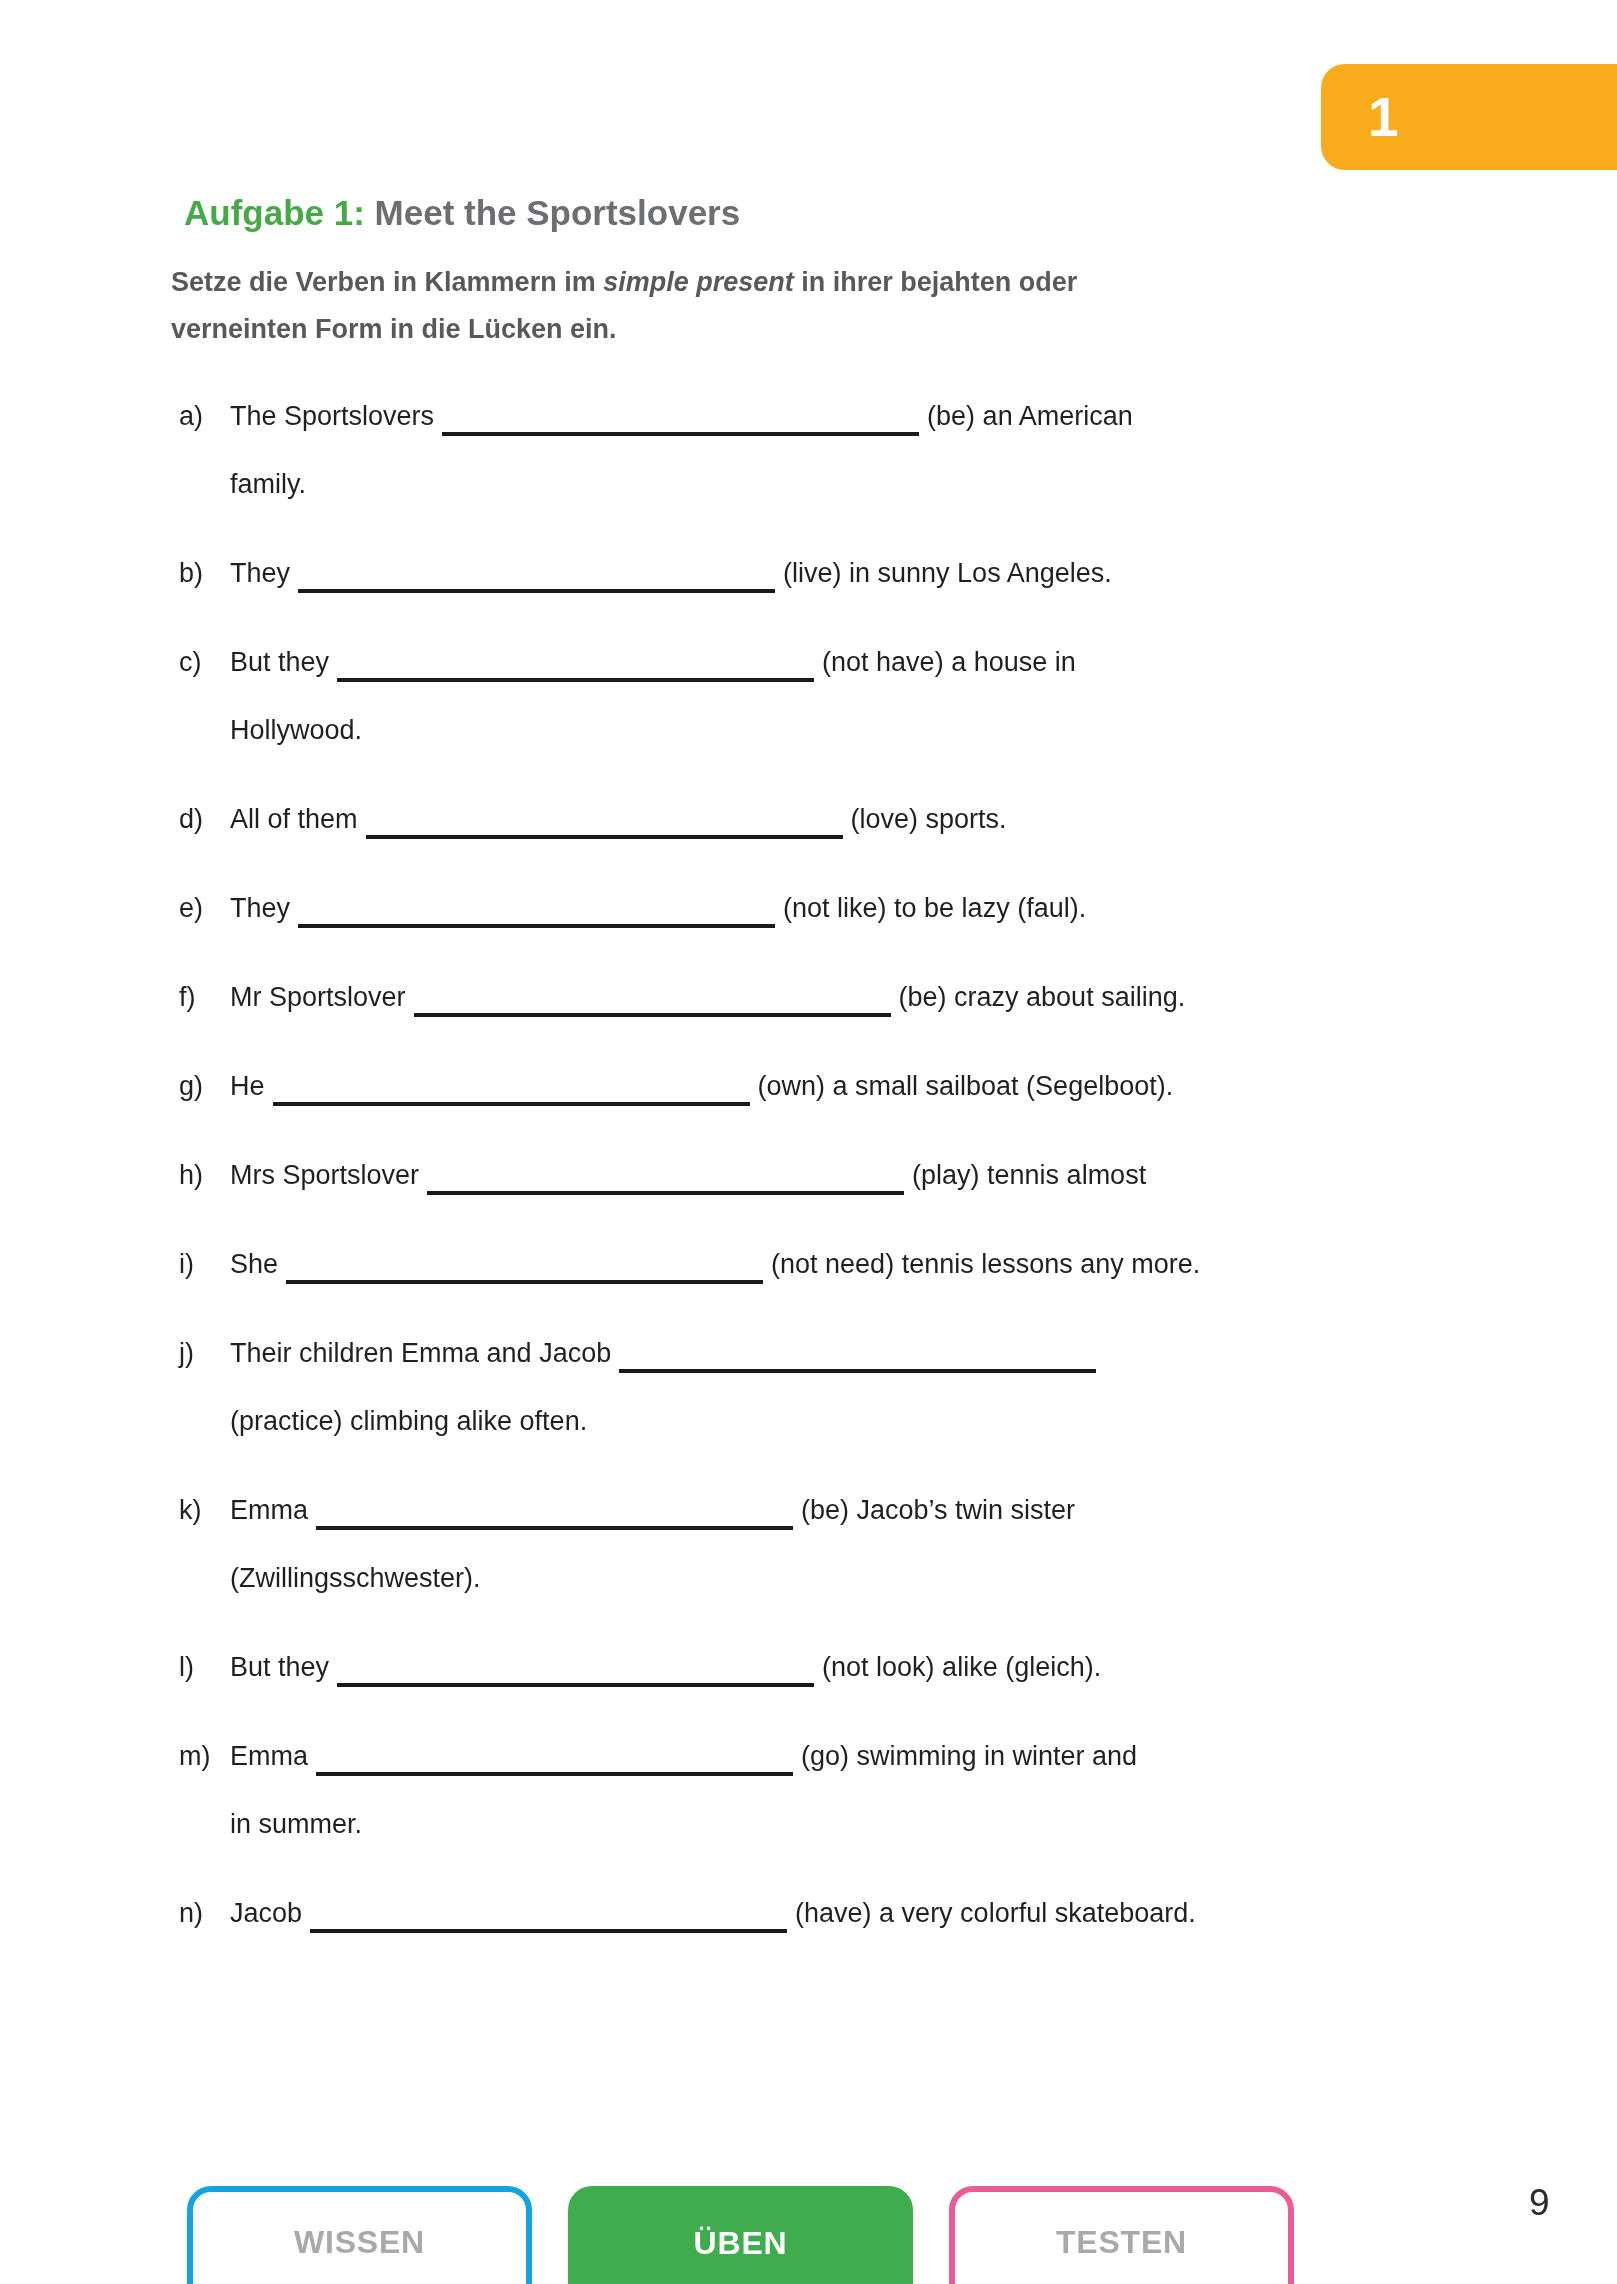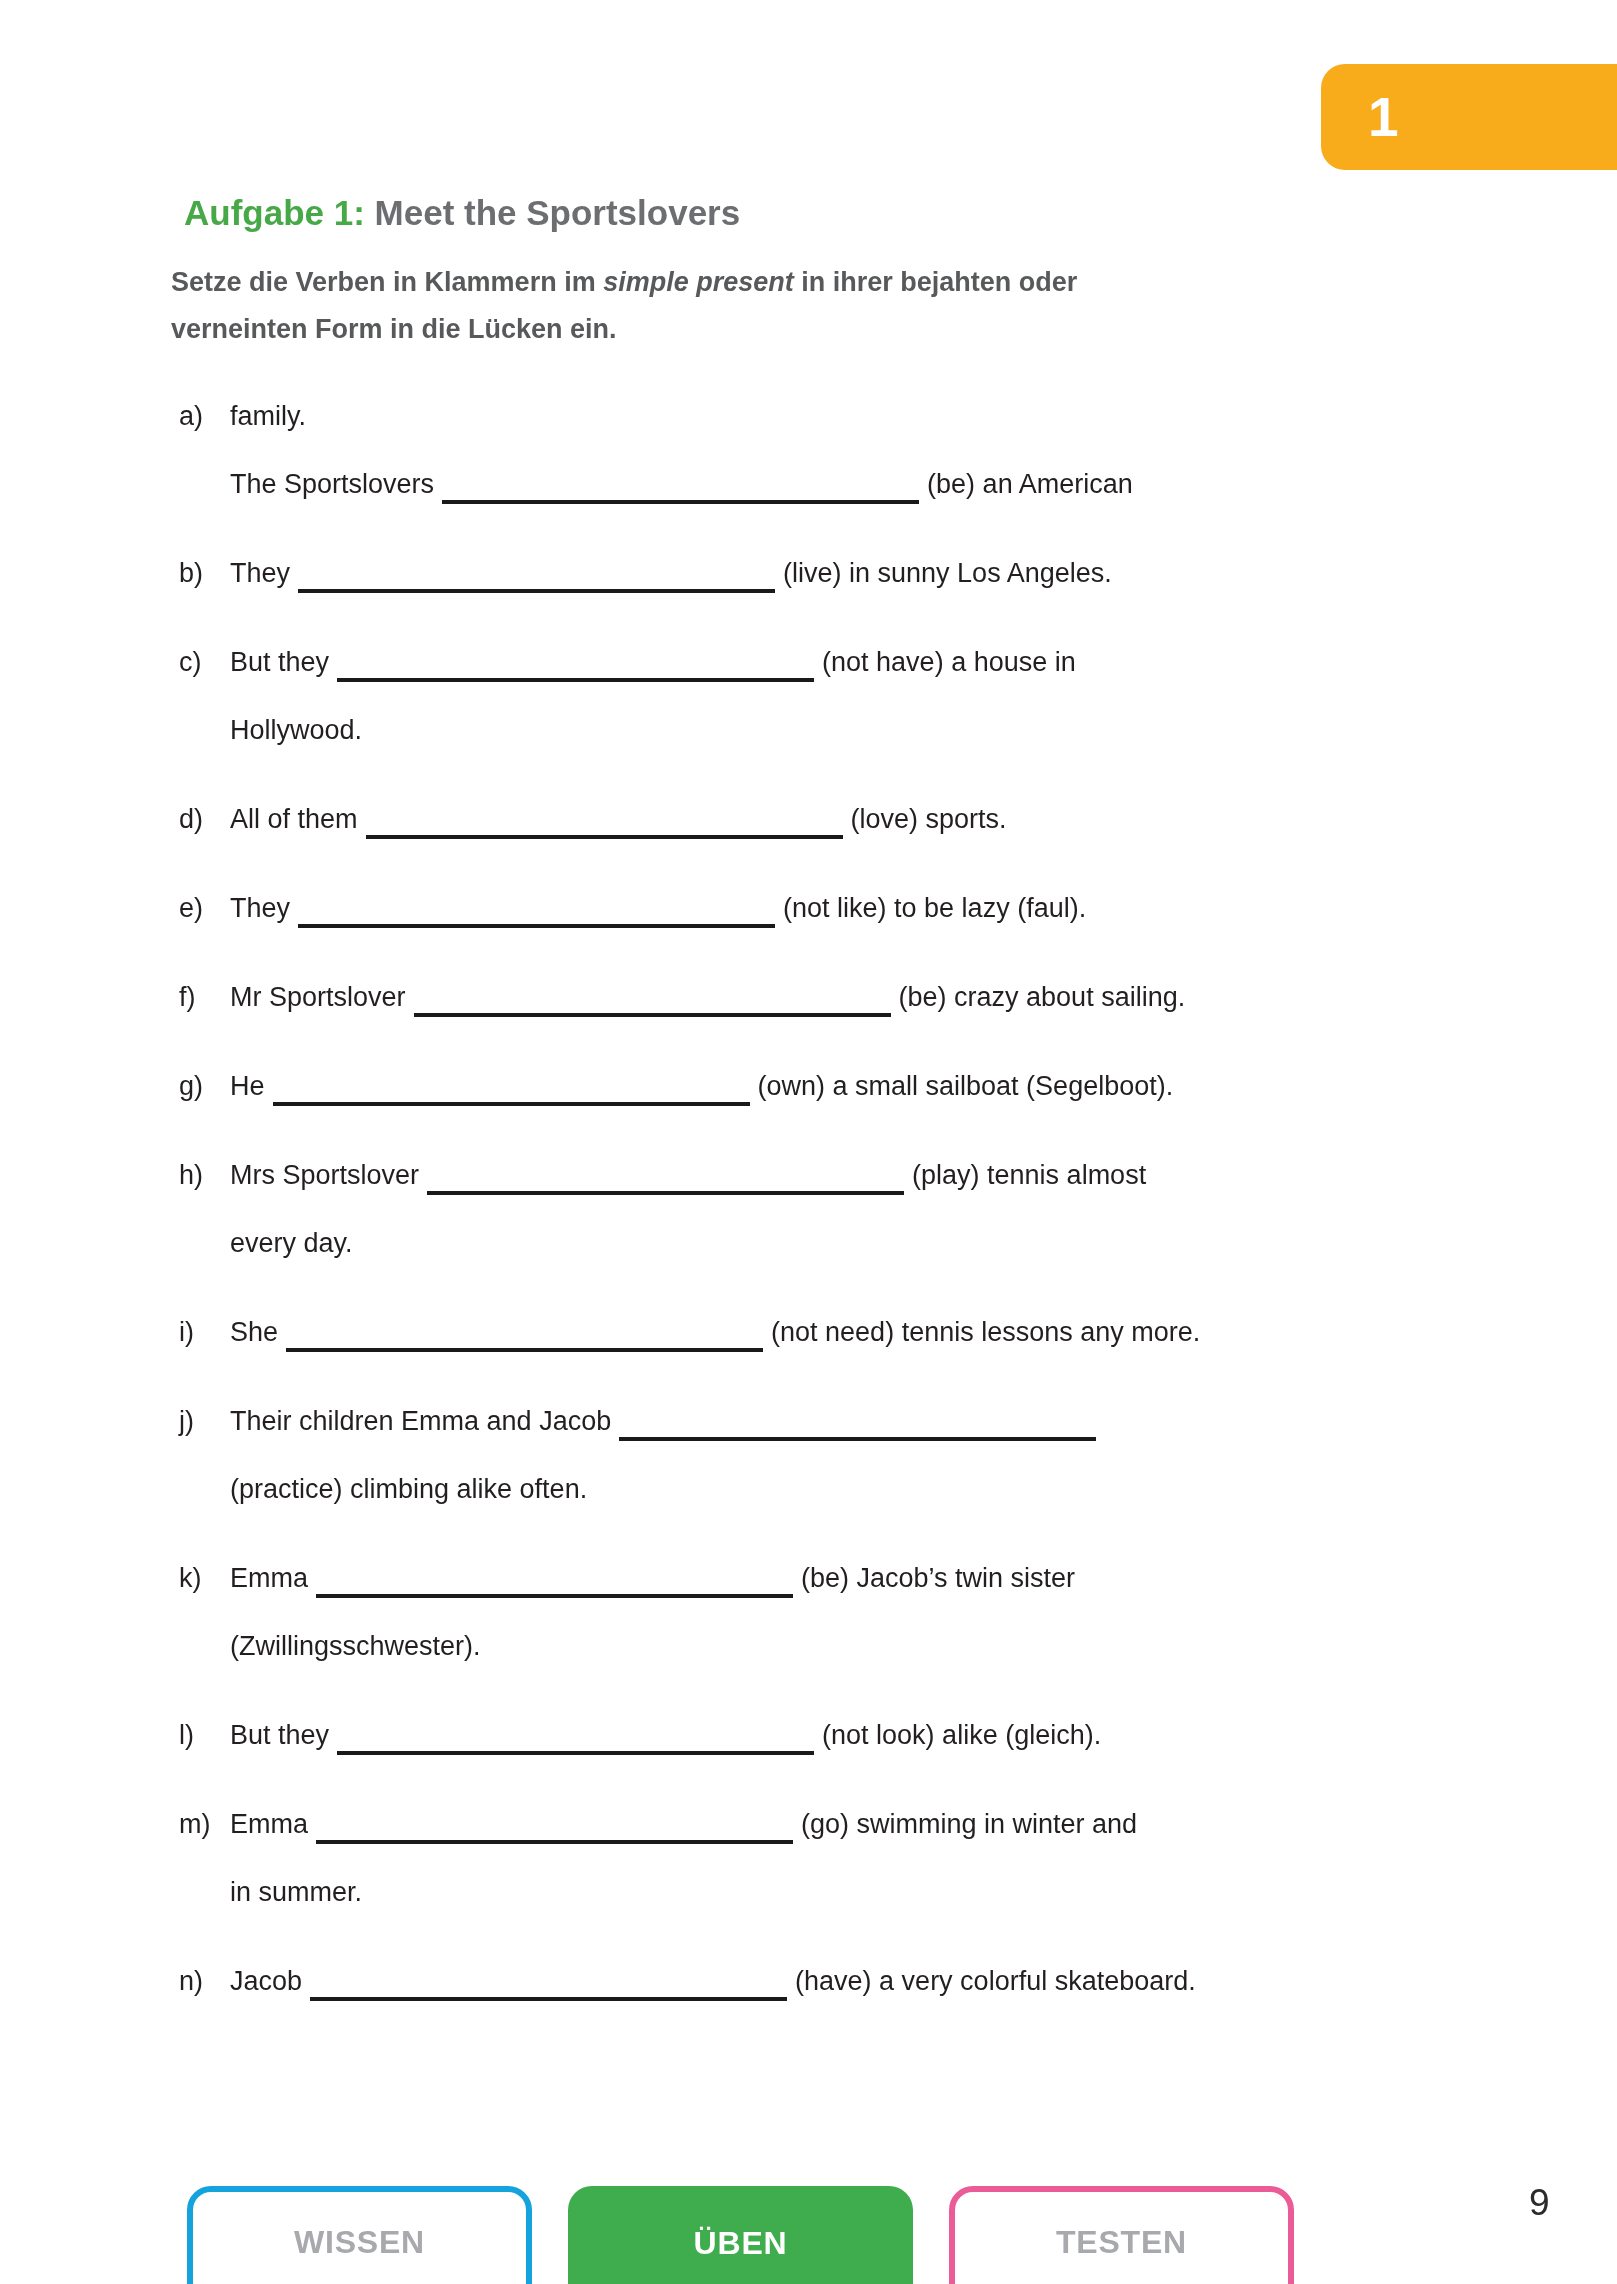--- a/index.html
+++ b/index.html
@@ -87,22 +87,22 @@
 
 <div class="instruction">
   <div><span>Setze die Verben in Klammern im </span><span class="it">simple present</span><span> in ihrer bejahten oder</span></div>
   <div>verneinten Form in die Lücken ein.</div>
 </div>
 
 <div class="exercise">
     <div class="item">
       <div class="item-label">a)</div>
       <div class="item-content">
+        <div class="item-line"><span>The Sportslovers</span><span class="blank"></span><span>(be) an American</span></div>
         <div class="item-line"><span>family.</span></div>
-        <div class="item-line"><span>The Sportslovers</span><span class="blank"></span><span>(be) an American</span></div>
       </div>
     </div>
     <div class="item">
       <div class="item-label">b)</div>
       <div class="item-content">
         <div class="item-line"><span>They</span><span class="blank"></span><span>(live) in sunny Los Angeles.</span></div>
       </div>
     </div>
     <div class="item">
       <div class="item-label">c)</div>
@@ -132,21 +132,20 @@
     <div class="item">
       <div class="item-label">g)</div>
       <div class="item-content">
         <div class="item-line"><span>He</span><span class="blank"></span><span>(own) a small sailboat (</span><span class="it">Segelboot</span><span>).</span></div>
       </div>
     </div>
     <div class="item">
       <div class="item-label">h)</div>
       <div class="item-content">
         <div class="item-line"><span>Mrs Sportslover</span><span class="blank"></span><span>(play) tennis almost</span></div>
-        <div class="item-line"><span>every day.</span></div>
       </div>
     </div>
     <div class="item">
       <div class="item-label">i)</div>
       <div class="item-content">
         <div class="item-line"><span>She</span><span class="blank"></span><span>(not need) tennis lessons any more.</span></div>
       </div>
     </div>
     <div class="item">
       <div class="item-label">j)</div>

